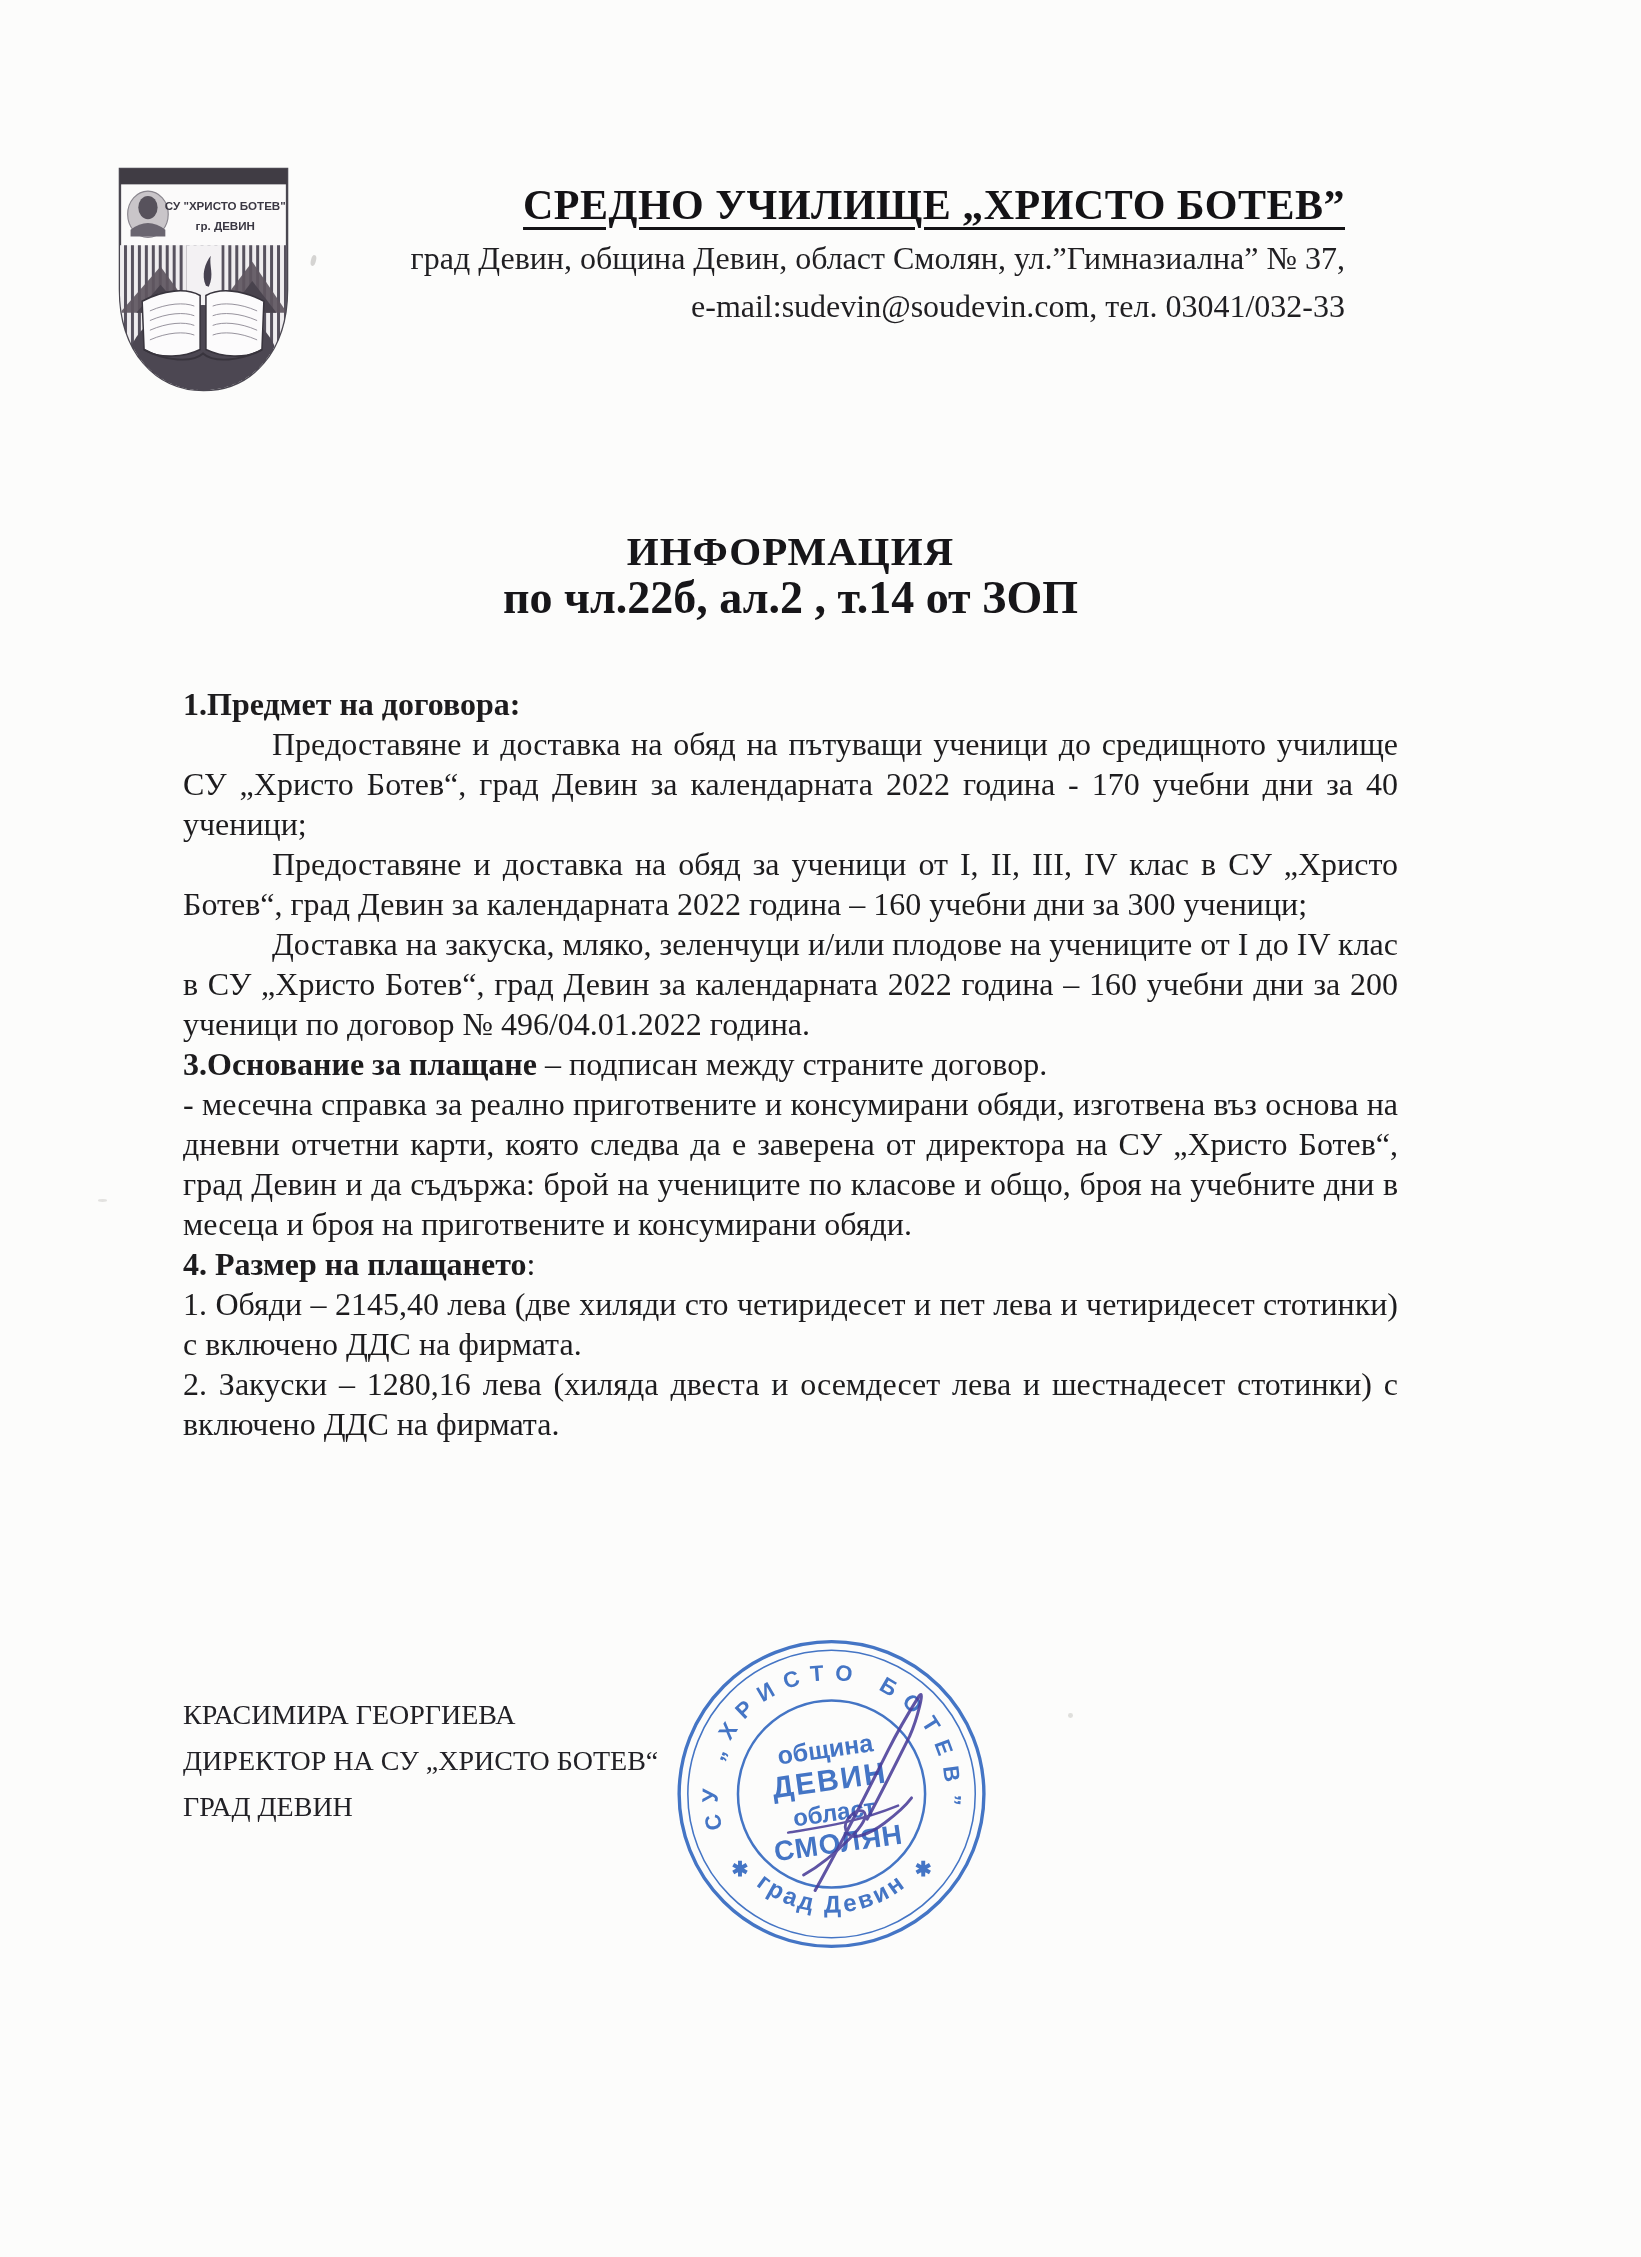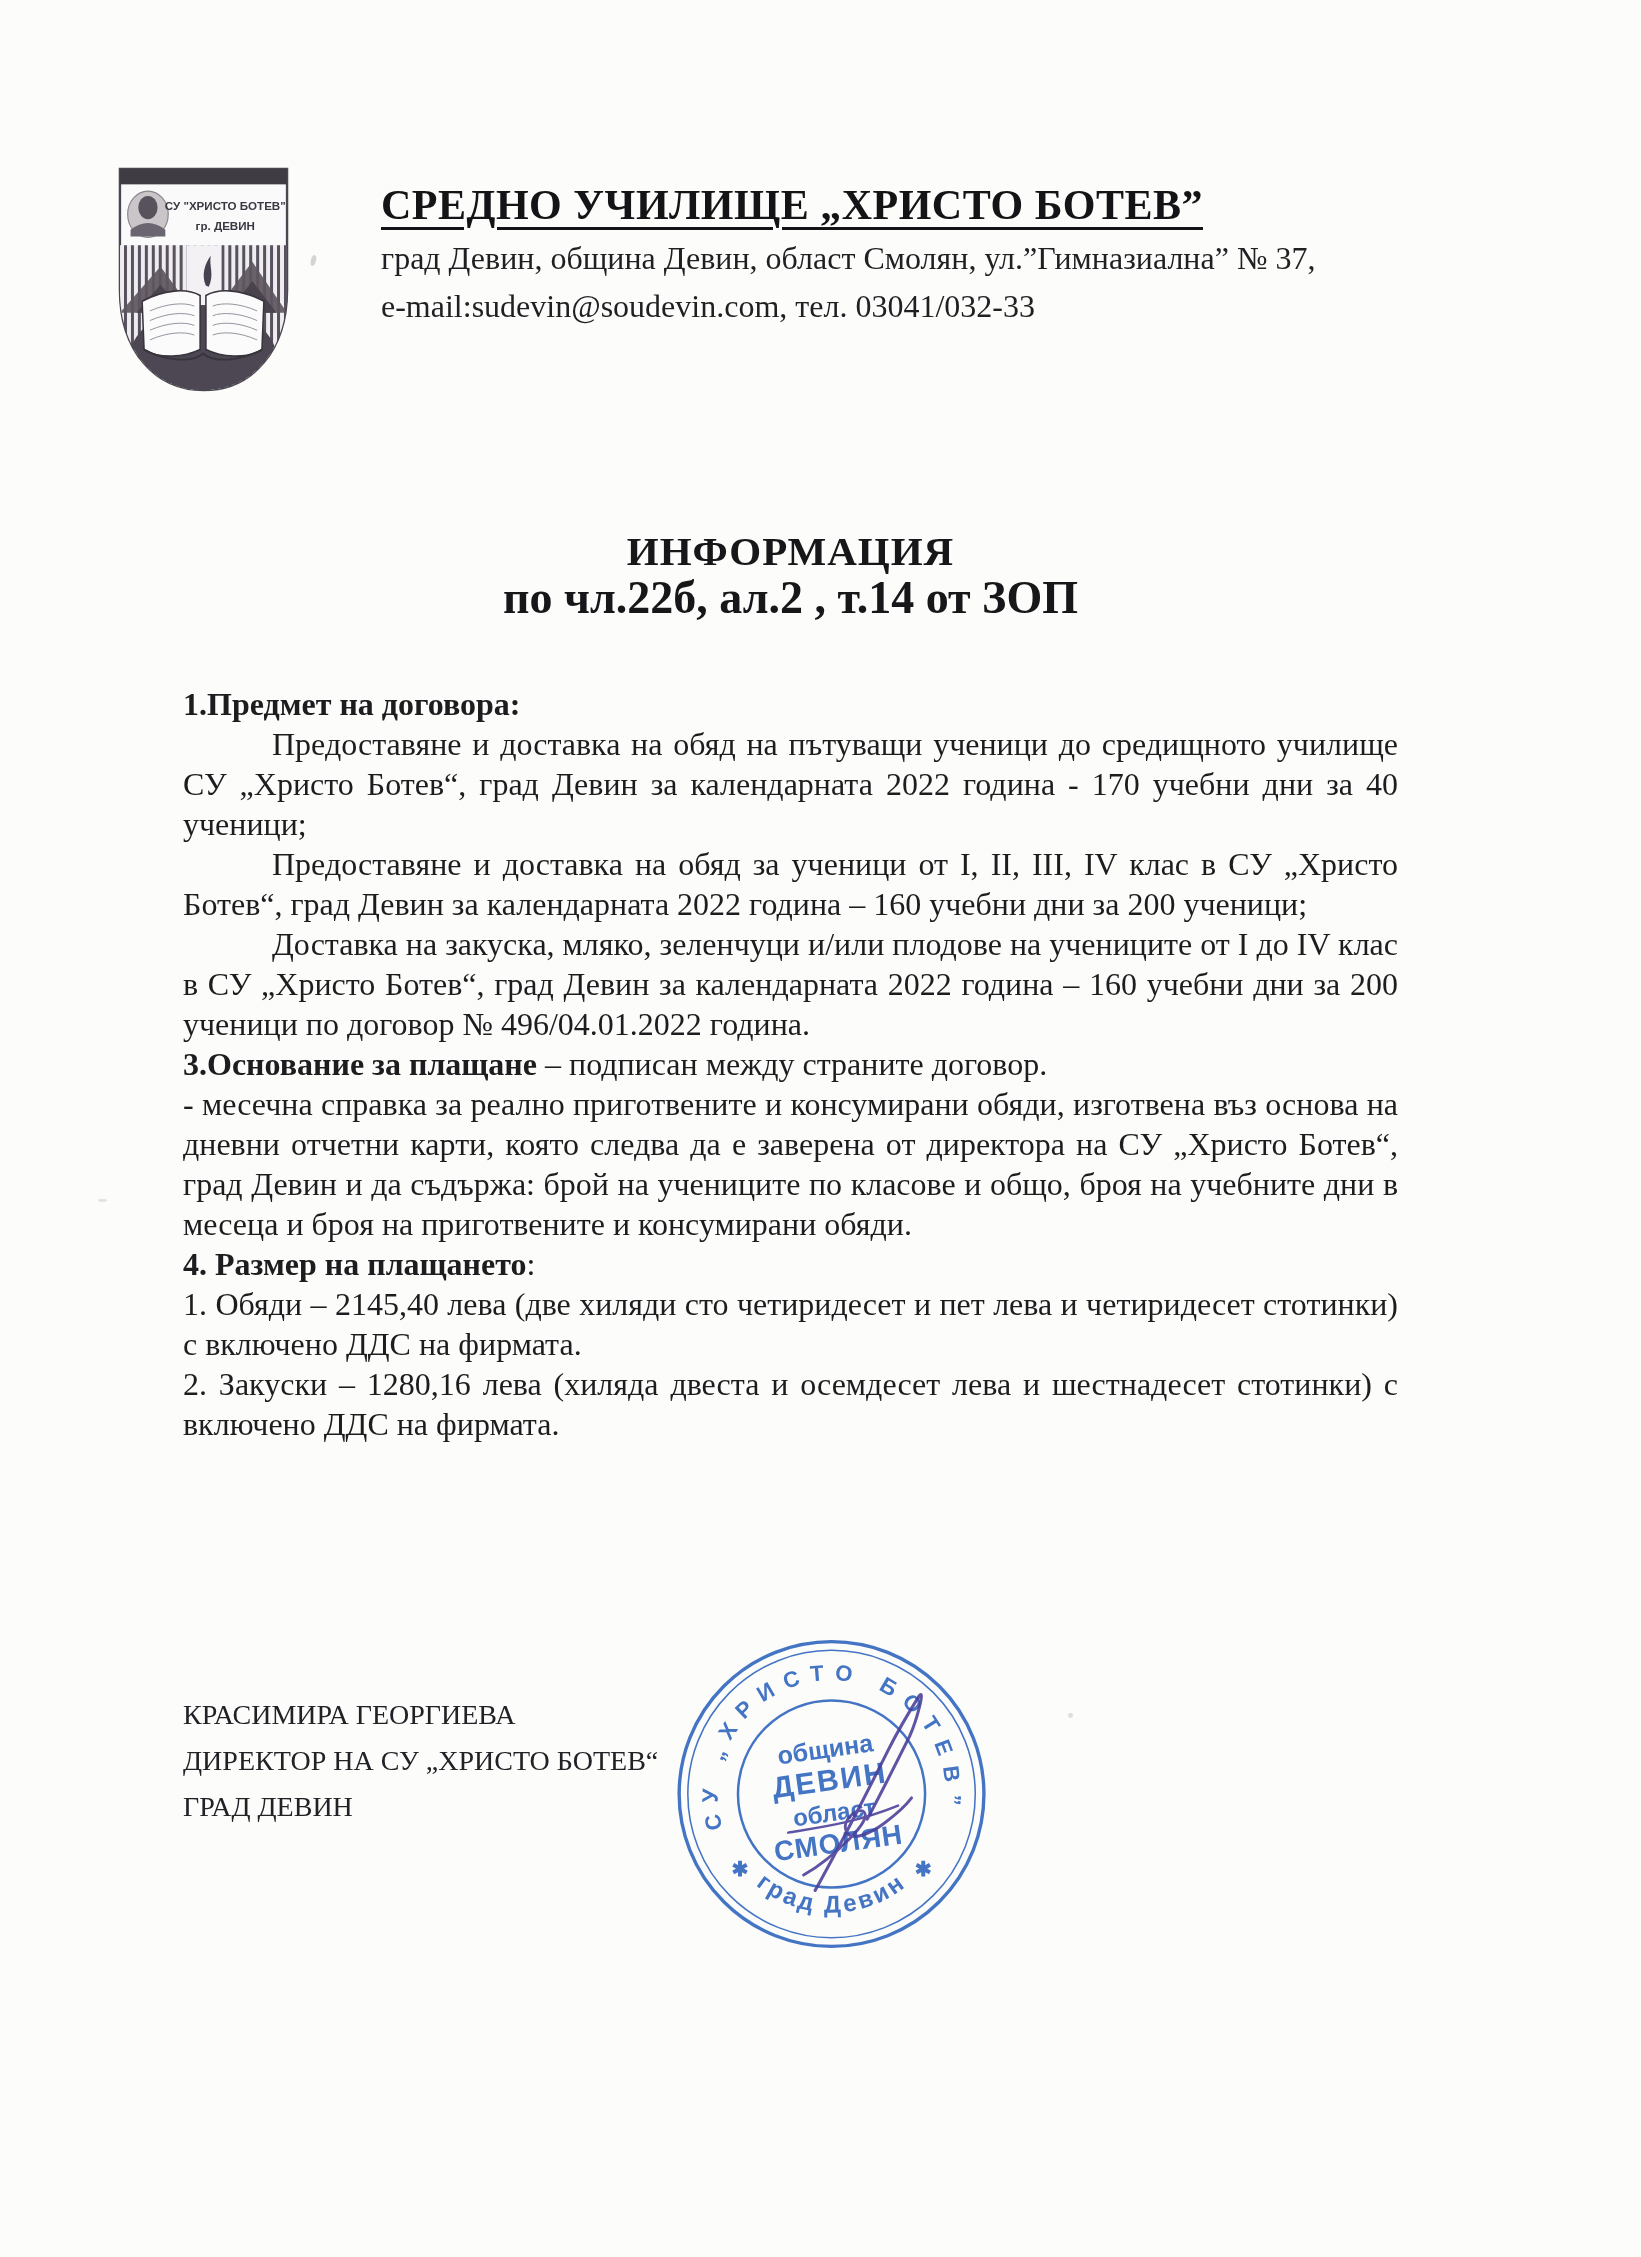--- a/index.html
+++ b/index.html
@@ -7,21 +7,21 @@
     width:1641px;height:2257px;position:relative;overflow:hidden;
     background:#fcfcfb;color:#1d1c1e;
     font-family:"Liberation Serif", serif;
   }
   .page{position:absolute;inset:0;}
 
   
   .logo{position:absolute;left:117px;top:166px;width:173px;height:228px;}
 
   
-  .header-text{position:absolute;left:381px;top:180px;width:977px;text-align:left;}
+  .header-text{position:absolute;left:368px;top:180px;width:977px;text-align:right;}
   .header-title{
     font-size:42px;font-weight:bold;letter-spacing:0.5px;line-height:50px;white-space:nowrap;
     text-decoration:underline;text-decoration-thickness:3.4px;text-underline-offset:7.7px;
     color:#141316;
   }
   .header-sub{font-size:32px;line-height:39px;margin-top:9px;color:#201f22;}
 
   
   .doc-title{position:absolute;left:183px;top:527px;width:1215px;text-align:center;font-weight:bold;color:#171619;}
   .doc-title .l1{font-size:41px;line-height:48px;letter-spacing:1px;}
@@ -106,21 +106,21 @@
   </div>
 
   <div class="doc-title">
     <div class="l1">ИНФОРМАЦИЯ</div>
     <div class="l2">по чл.22б, ал.2 , т.14 от ЗОП</div>
   </div>
 
   <div class="content">
     <p><b>1.Предмет на договора:</b></p>
     <p class="indent">Предоставяне и доставка на обяд на пътуващи ученици до средищното училище СУ „Христо Ботев“, град Девин за календарната 2022 година - 170 учебни дни за 40 ученици;</p>
-    <p class="indent">Предоставяне и доставка на обяд за ученици от I, II, III, IV клас в СУ „Христо Ботев“, град Девин за календарната 2022 година – 160 учебни дни за 200 ученици;</p>
+    <p class="indent">Предоставяне и доставка на обяд за ученици от I, II, III, IV клас в СУ „Христо Ботев“, град Девин за календарната 2022 година – 160 учебни дни за 300 ученици;</p>
     <p class="indent">Доставка на закуска, мляко, зеленчуци и/или плодове на учениците от I до IV клас в СУ „Христо Ботев“, град Девин за календарната 2022 година – 160 учебни дни за 200 ученици по договор № 496/04.01.2022 година.</p>
 
 
     <p class="gap"><b>3.Основание за плащане</b><span> – подписан между страните договор.</span></p>
     <p>- месечна справка за реално приготвените и консумирани обяди, изготвена въз основа на дневни отчетни карти, която следва да е заверена от директора на СУ „Христо Ботев“, град Девин и да съдържа: брой на учениците по класове и общо, броя на учебните дни в месеца и броя на приготвените и консумирани обяди.</p>
 
     <p class="gap"><b>4. Размер на плащането</b><span>:</span></p>
     <p>1. Обяди – 2145,40 лева (две хиляди сто четиридесет и пет лева и четиридесет стотинки) с включено ДДС на фирмата.</p>
     <p>2. Закуски – 1280,16 лева (хиляда двеста и осемдесет лева и шестнадесет стотинки) с включено ДДС на фирмата.</p>
   </div>

